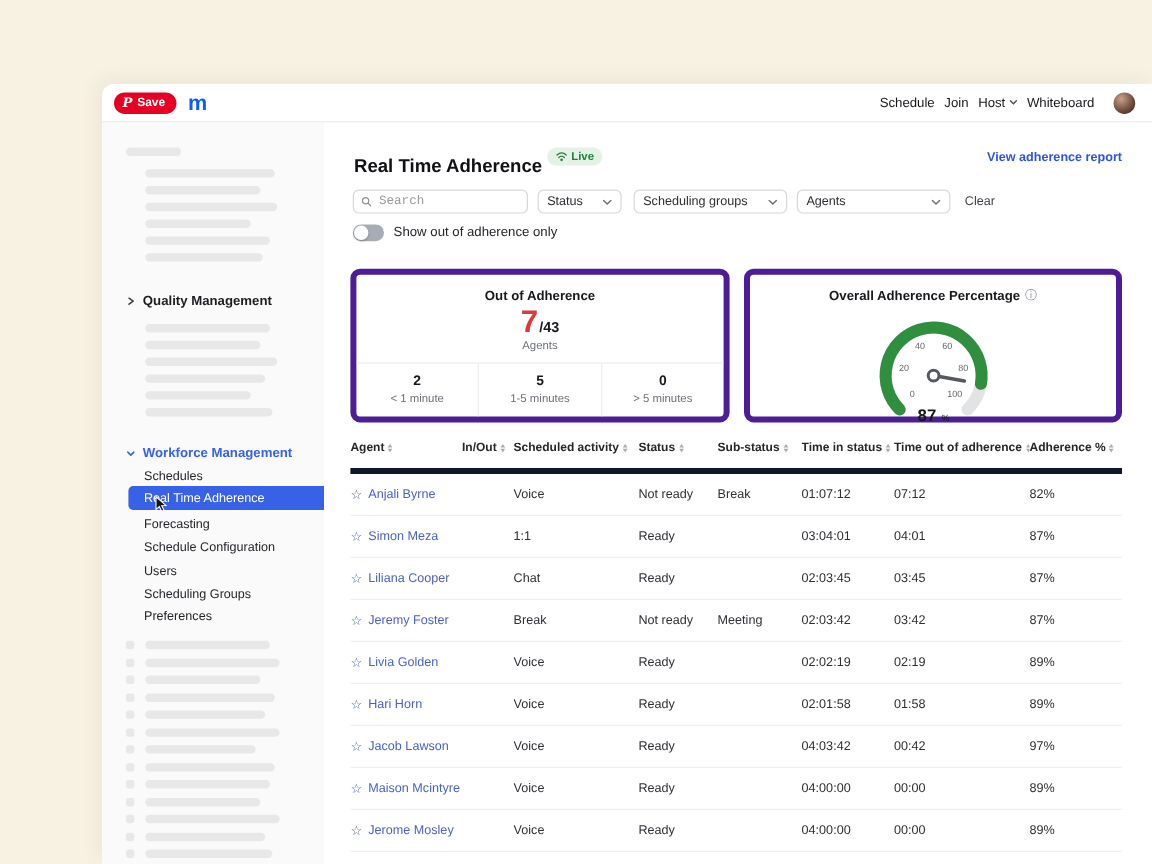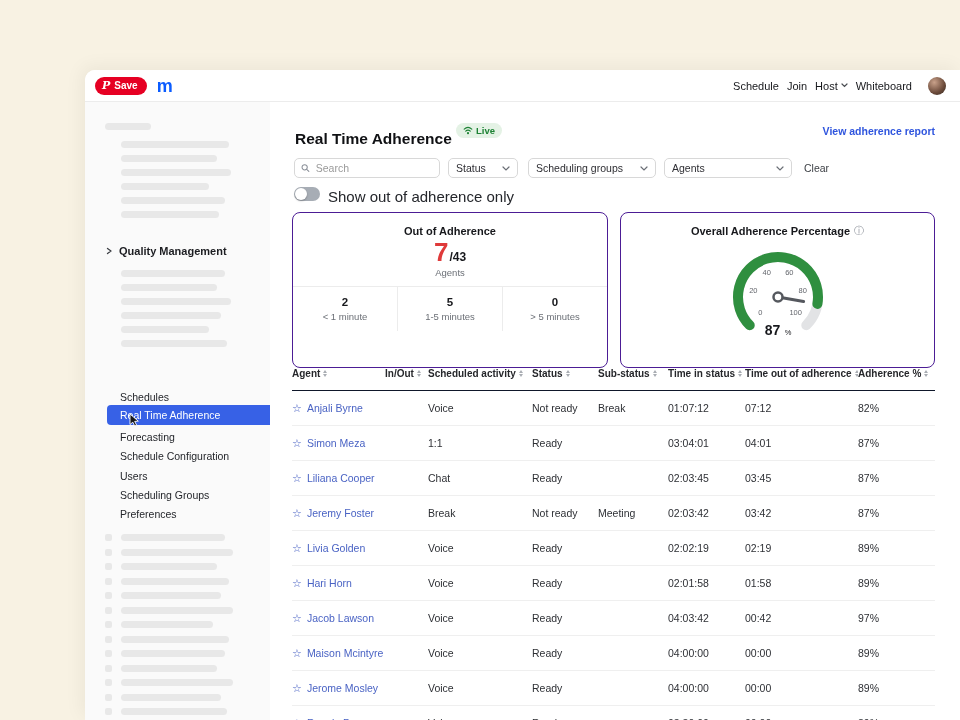--- a/index.html
+++ b/index.html
@@ -40,33 +40,33 @@
   
   .content{position:absolute;left:185px;top:32px;right:0;bottom:0;background:#fff;overflow:hidden;}
   .page-title{position:absolute;left:25px;top:18px;font-size:15.5px;font-weight:700;color:#101114;}
   .live-badge{position:absolute;left:186px;top:21px;height:15px;background:#e4f2e5;border-radius:8px;
     display:flex;align-items:center;gap:3px;padding:0 7px;font-size:9.5px;color:#1d8234;font-weight:700;}
   .report-link{position:absolute;right:25px;top:23px;font-size:10.5px;font-weight:600;
     color:#2f55de;cursor:pointer;}
   .search-box{position:absolute;left:24px;top:56px;width:146px;height:20px;border:1px solid #d8d8d8;
     border-radius:5px;display:flex;align-items:center;gap:4px;padding:0 6px;box-sizing:border-box;background:#fff;}
   .search-box input{border:none;outline:none;font-size:10.5px;color:#333;width:100%;
-    background:transparent;font-family:Liberation Sans, sans-serif;}
+    background:transparent;font-family:Liberation Mono, monospace;}
   .search-box input::placeholder{color:#9a9a9a;}
   .dropdown{position:absolute;top:56px;height:20px;border:1px solid #d8d8d8;border-radius:5px;
     display:flex;align-items:center;justify-content:space-between;padding:0 7px;font-size:10.5px;
     color:#2e2e33;box-sizing:border-box;background:#fff;cursor:pointer;}
   .clear-link{position:absolute;left:534px;top:60px;font-size:10.5px;color:#3c3f44;cursor:pointer;}
   .toggle{position:absolute;left:24px;top:85px;width:26px;height:14px;border-radius:7px;
     background:#a7adb5;cursor:pointer;}
   .knob{position:absolute;left:1px;top:1px;width:12px;height:12px;border-radius:50%;background:#fff;
     box-shadow:0 1px 2px rgba(0,0,0,.25);}
-  .toggle-label{position:absolute;left:58px;top:86px;font-size:15px;color:#24262b;font-weight:500;}
+  .toggle-label{position:absolute;left:58px;top:86px;font-size:11px;color:#24262b;font-weight:500;}
   
-  .card{position:absolute;top:110px;height:156px;border:1px solid #4c1d95;border-radius:8px;
+  .card{position:absolute;top:122px;height:128px;border:5px solid #4c1d95;border-radius:8px;
     background:#fff;box-sizing:border-box;}
   #card-ooa{left:22px;width:316px;}
   #card-gauge{left:350px;width:315px;}
   .card-title{text-align:center;font-size:11px;font-weight:700;color:#17181c;margin-top:12px;}
   .gauge-title-row{display:flex;justify-content:center;align-items:center;gap:4px;margin-top:12px;}
   .info-icon{font-family:"DejaVu Sans",sans-serif;font-size:10px;color:#8a8f98;line-height:1;}
   .ooa-number{display:flex;justify-content:center;align-items:baseline;gap:1px;margin-top:2px;}
   .ooa-big{font-size:26px;font-weight:700;color:#df3a3a;line-height:1;}
   .ooa-total{font-size:12px;font-weight:700;color:#17181c;}
   .ooa-unit{text-align:center;font-size:9.5px;color:#6b6f76;margin-top:2px;}
@@ -74,21 +74,21 @@
   .ooa-breakdown{display:flex;height:44px;}
   .ooa-cell{flex:1;display:flex;flex-direction:column;align-items:center;justify-content:center;gap:3px;}
   .ooa-cell + .ooa-cell{border-left:1px solid #ececec;}
   .ooa-val{font-size:11.5px;font-weight:700;color:#17181c;}
   .ooa-lab{font-size:9.5px;color:#6b6f76;}
   .gauge-svg{display:block;margin:2px auto 0;}
   
   .table{position:absolute;left:22px;top:254px;width:643px;}
   .thead,.tr{display:grid;grid-template-columns:93px 43px 104px 66px 70px 77px 113px 77px;
     height:34px;align-items:center;}
-  .thead{border-bottom:1px solid #0f172a;}
+  .thead{border-bottom:5px solid #0f172a;}
   .tr{border-bottom:1px solid #efefef;cursor:pointer;}
   .th{font-size:10px;font-weight:700;color:#26272b;display:flex;align-items:center;gap:3px;
     white-space:nowrap;overflow:hidden;cursor:pointer;}
   .sort-icon{display:inline-flex;flex-direction:column;gap:1px;}
   .sort-up{width:0;height:0;border-left:2.5px solid transparent;border-right:2.5px solid transparent;
     border-bottom:3px solid #a9adb3;}
   .sort-down{width:0;height:0;border-left:2.5px solid transparent;border-right:2.5px solid transparent;
     border-top:3px solid #a9adb3;}
   .td{font-size:10.5px;color:#2e3035;white-space:nowrap;overflow:hidden;}
   .agent-cell{display:flex;align-items:center;gap:5px;color:#4a63c4;}
@@ -167,20 +167,26 @@
           <div class="skel-bar" style="left: 36px; top: 606px; width: 106px;"></div>
         </div>
 
       <div class="side-row qm">
         <svg width="8" height="8" viewBox="0 0 8 8">
           <path d="M2.5 1.5L6 4L2.5 6.5" fill="none" stroke="#3c3f44" stroke-width="1.3" stroke-linecap="round" stroke-linejoin="round"></path>
         </svg>
         <span>Quality Management</span>
       </div>
 
+      <div class="side-row wm">
+        <svg width="8" height="8" viewBox="0 0 8 8">
+          <path d="M1.5 2.8L4 5.3L6.5 2.8" fill="none" stroke="#3761e6" stroke-width="1.3" stroke-linecap="round" stroke-linejoin="round"></path>
+        </svg>
+        <span>Workforce Management</span>
+      </div>
 
       <div class="sub-item" style="top:286px">Schedules</div>
 
       <div class="selected-item">
         <span>Real Time Adherence</span>
         <svg class="cursor-icon" width="11" height="14" viewBox="0 0 11 14">
           <path d="M1 1l0 10.5 2.8-2.3 1.9 3.8 1.9-.9-1.9-3.7 3.6-.2z" fill="#16171a" stroke="#ffffff" stroke-width="0.9"></path>
         </svg>
       </div>
 

